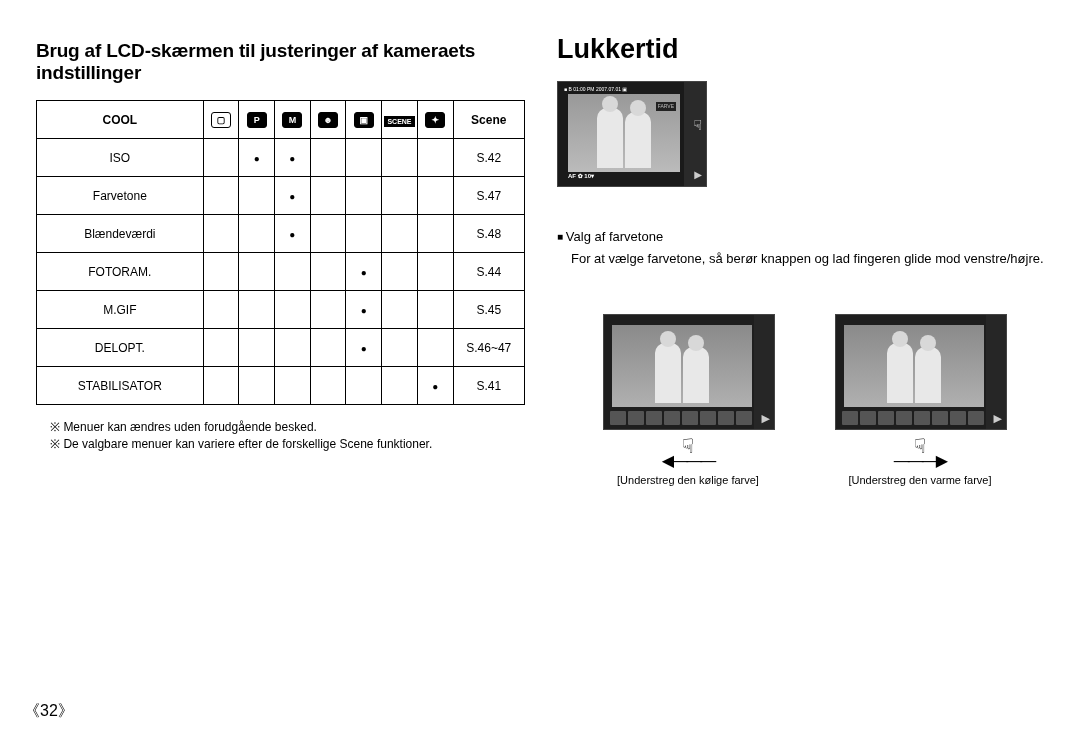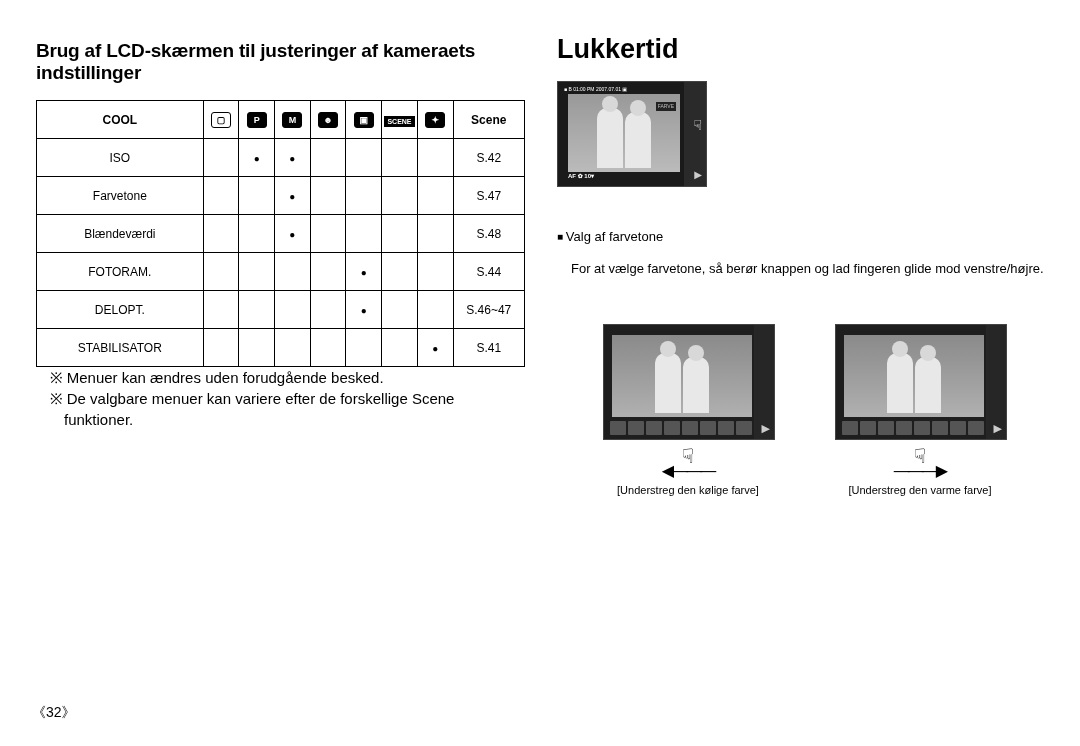--- a/index.html
+++ b/index.html
@@ -70,29 +70,30 @@
     display:inline-block;
     border:1px solid #000;
     font-size:7px;
     font-weight:bold;
     padding:1px 2px;
     background:#000;
     color:#fff;
   }
   .dot::before { content: "●"; font-size: 10px; }
   .notes {
-    font-size: 15px;
+    font-size: 12px;
+    margin-top: 14px;
     line-height: 1.4;
   }
   .notes div { text-indent: -14px; padding-left: 28px; }
   .page-num {
     position: absolute;
-    left: 32px;
+    left: 24px;
     bottom: 24px;
-    font-size: 14px;
+    font-size: 16px;
   }
   .intro {
     font-size: 13px;
     line-height: 1.4;
     display: flex;
     gap: 10px;
     align-items: flex-start;
   }
   .intro-text { flex: 1; }
   .lcd {
@@ -141,21 +142,21 @@
   .person {
     width:26px; height:60px; background:#e8e8e8; border-radius:10px 10px 0 0;
     position:relative;
   }
   .person::before{
     content:""; position:absolute; top:-12px; left:50%; transform:translateX(-50%);
     width:16px;height:16px;border-radius:50%;background:#d8d8d8;
   }
   .section-head {
     font-size: 13px;
-    margin: 42px 0 16px 0;
+    margin: 42px 0 6px 0;
   }
   .section-head::before { content:"■ "; font-size:10px; position:relative; top:-1px;}
   .section-body { font-size: 13px; line-height:1.4; padding-left:14px;}
   .thumb-row {
     display:flex; gap:62px; justify-content:flex-start;
     margin-top:46px; padding-left:46px;
   }
   .thumb-unit { width:170px; text-align:center; }
   .lcd-thumb {
     width:170px; height:114px; position:relative;
@@ -261,20 +262,31 @@
             <td></td>
             <td></td>
             <td></td>
             <td></td>
             <td><span class="dot"></span></td>
             <td></td>
             <td></td>
             <td>S.44</td>
           </tr>
           <tr>
+            <td>M.GIF</td>
+            <td></td>
+            <td></td>
+            <td></td>
+            <td></td>
+            <td><span class="dot"></span></td>
+            <td></td>
+            <td></td>
+            <td>S.45</td>
+          </tr>
+          <tr>
             <td>DELOPT.</td>
             <td></td>
             <td></td>
             <td></td>
             <td></td>
             <td><span class="dot"></span></td>
             <td></td>
             <td></td>
             <td>S.46~47</td>
           </tr>

